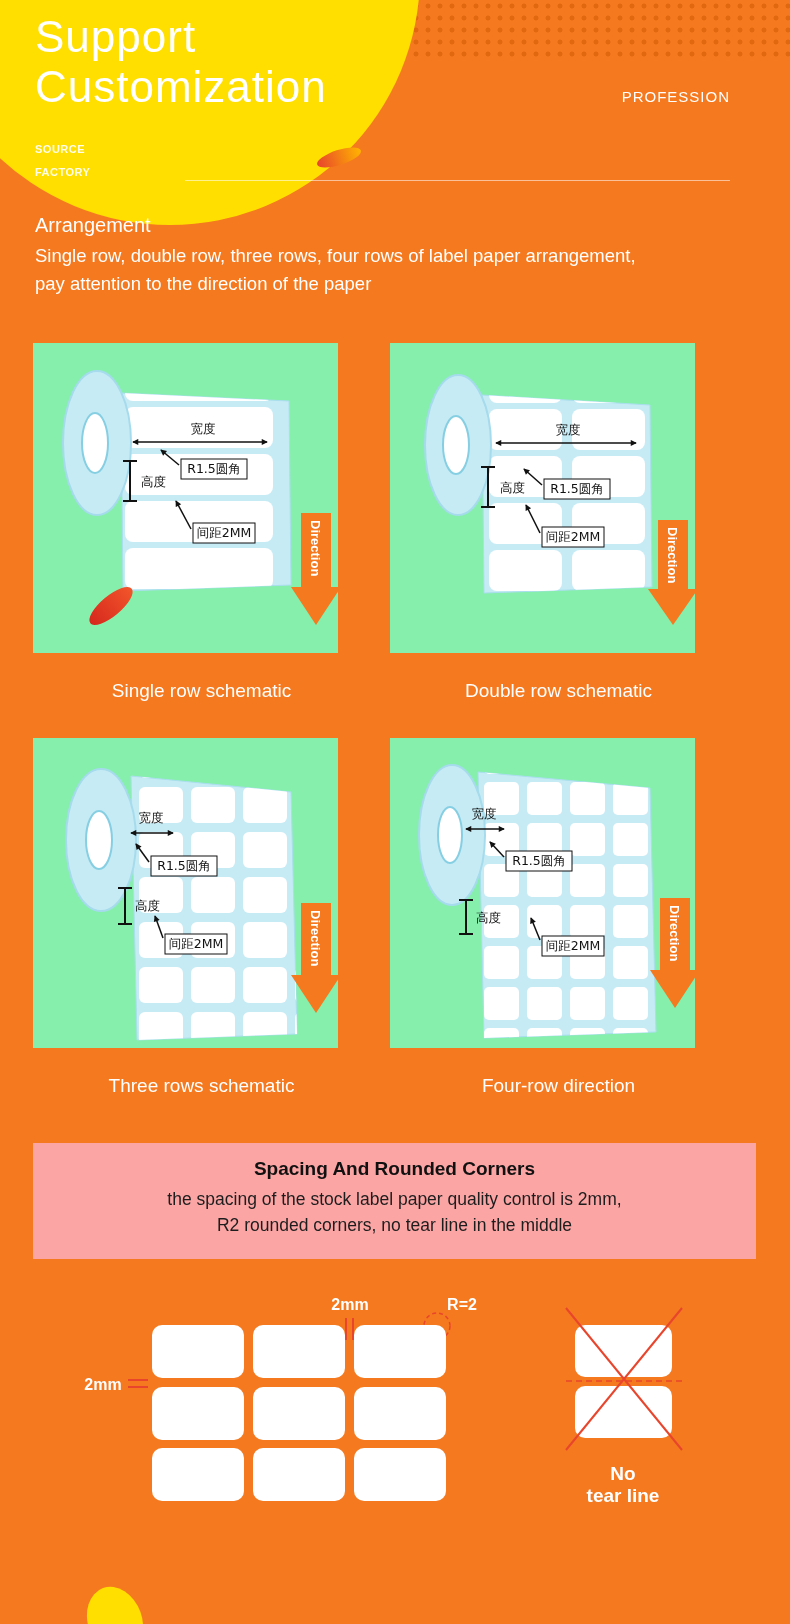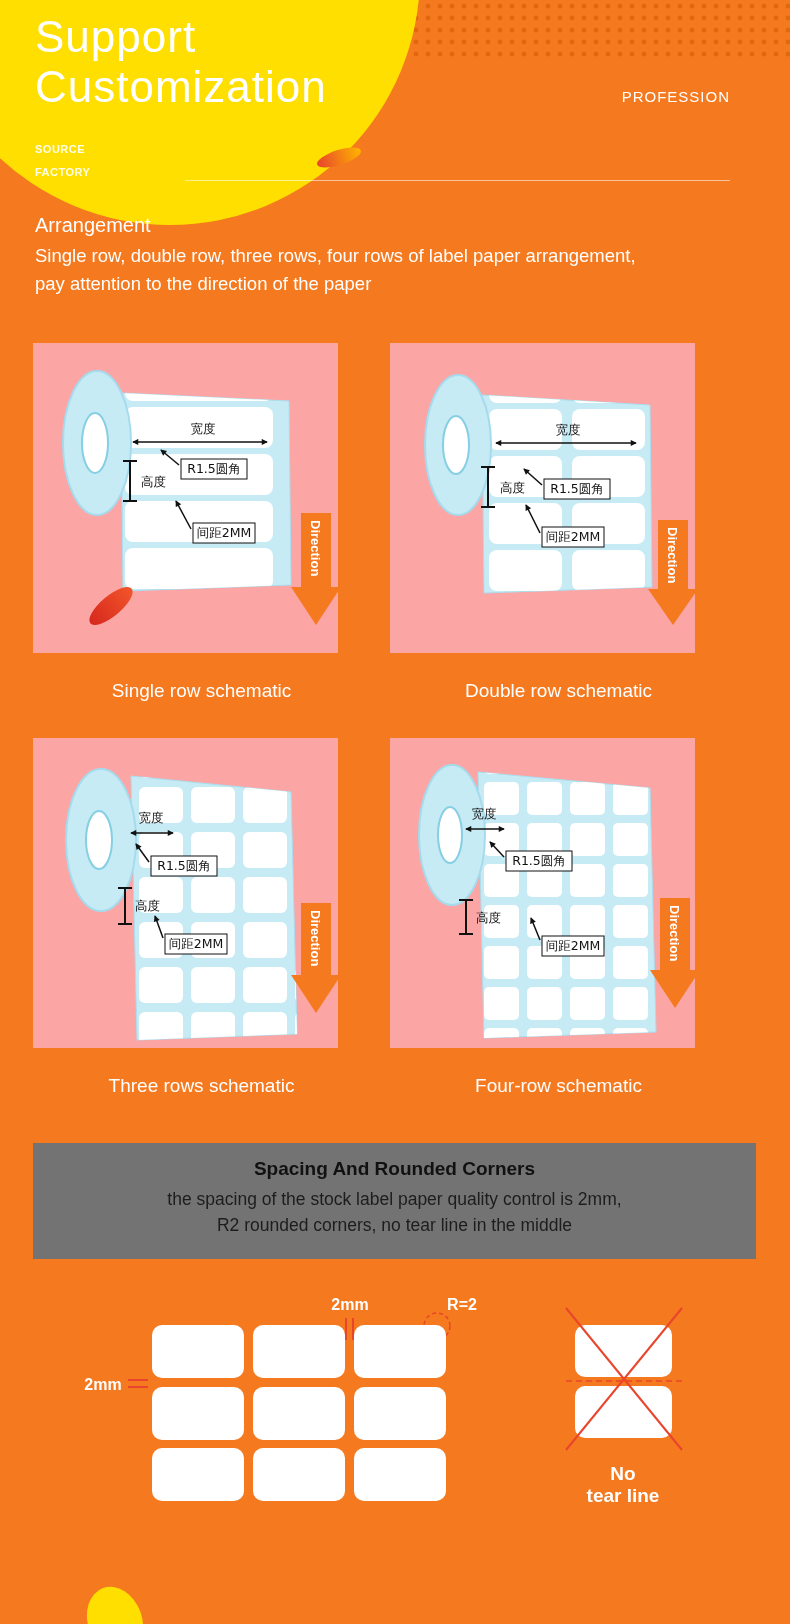--- a/index.html
+++ b/index.html
@@ -23,34 +23,34 @@
   .title{position:absolute;left:35px;top:12px;color:#fff;font-weight:normal;
     font-size:44px;line-height:50px;letter-spacing:1px}
   .profession{position:absolute;right:60px;top:88px;color:#fff;font-size:15px;letter-spacing:1px}
   .source{position:absolute;left:35px;top:138px;color:rgba(255,255,255,.92);
     font-size:11px;font-weight:bold;line-height:23px;letter-spacing:.5px}
   .divider{position:absolute;left:185px;top:180px;width:545px;height:1px;background:rgba(255,255,255,.55)}
 
   .heading{position:absolute;left:35px;top:214px;color:#fff;font-size:20px;font-weight:normal}
   .body-text{position:absolute;left:35px;top:242px;color:#fff;font-size:18.5px;line-height:27.5px}
 
-  .card{position:absolute;width:305px;height:310px;background:#fca5a5}
+  .card{position:absolute;width:305px;height:310px;background:#86efac}
   .card svg{width:337px;height:310px;display:block}
   .card1{left:33px;top:343px}
   .card2{left:390px;top:343px}
   .card3{left:33px;top:738px}
   .card4{left:390px;top:738px}
   .caption{position:absolute;width:337px;text-align:center;color:#fff;font-size:19px;font-weight:normal}
   .cap1{left:33px;top:680px}
   .cap2{left:390px;top:680px}
   .cap3{left:33px;top:1075px}
   .cap4{left:390px;top:1075px}
 
   .note-box{position:absolute;left:33px;top:1143px;width:723px;height:116px;
-    background:#737373;text-align:center;padding-top:15px;box-sizing:border-box}
+    background:#fca5a5;text-align:center;padding-top:15px;box-sizing:border-box}
   .note-title{font-size:19px;font-weight:bold;color:#111;margin-bottom:6px}
   .note-line{font-size:17.5px;color:#1d1d1d;line-height:26px}
 
   .bottom-diagram{position:absolute;left:0;top:1278px}
 
   
   .leaf{position:absolute;border-radius:50%;z-index:5}
   .leaf1{left:316px;top:150px;width:46px;height:15px;transform:rotate(-18deg);
     background:linear-gradient(90deg,#e8452c,#ffb400)}
   .leaf2{left:84px;top:596px;width:54px;height:20px;transform:rotate(-40deg);
@@ -232,21 +232,21 @@
       <line x1="150" y1="202" x2="141" y2="180" stroke="#111" stroke-width="1.5" marker-end="url(#ah)"></line>
       <g>
         <rect x="270" y="160" width="30" height="72" fill="#f5791f"></rect>
         <path d="M260,232 L310,232 L285,270 Z" fill="#f5791f"></path>
         <text class="dir" transform="translate(280,167) rotate(90)">Direction</text>
       </g>
     </svg>
   </div>
 
   <div class="caption cap3">Three rows schematic</div>
-  <div class="caption cap4">Four-row schematic</div>
+  <div class="caption cap4">Four-row direction</div>
 
   <div class="note-box">
     <div class="note-title">Spacing And Rounded Corners</div>
     <div class="note-line">the spacing of the stock label paper quality control is 2mm,</div>
     <div class="note-line">R2 rounded corners, no tear line in the middle</div>
   </div>
 
   <svg class="bottom-diagram" width="790" height="300" viewBox="0 0 790 300">
     <text x="350" y="32" class="wlbl" text-anchor="middle">2mm</text>
     <text x="462" y="32" class="wlbl" text-anchor="middle">R=2</text>

